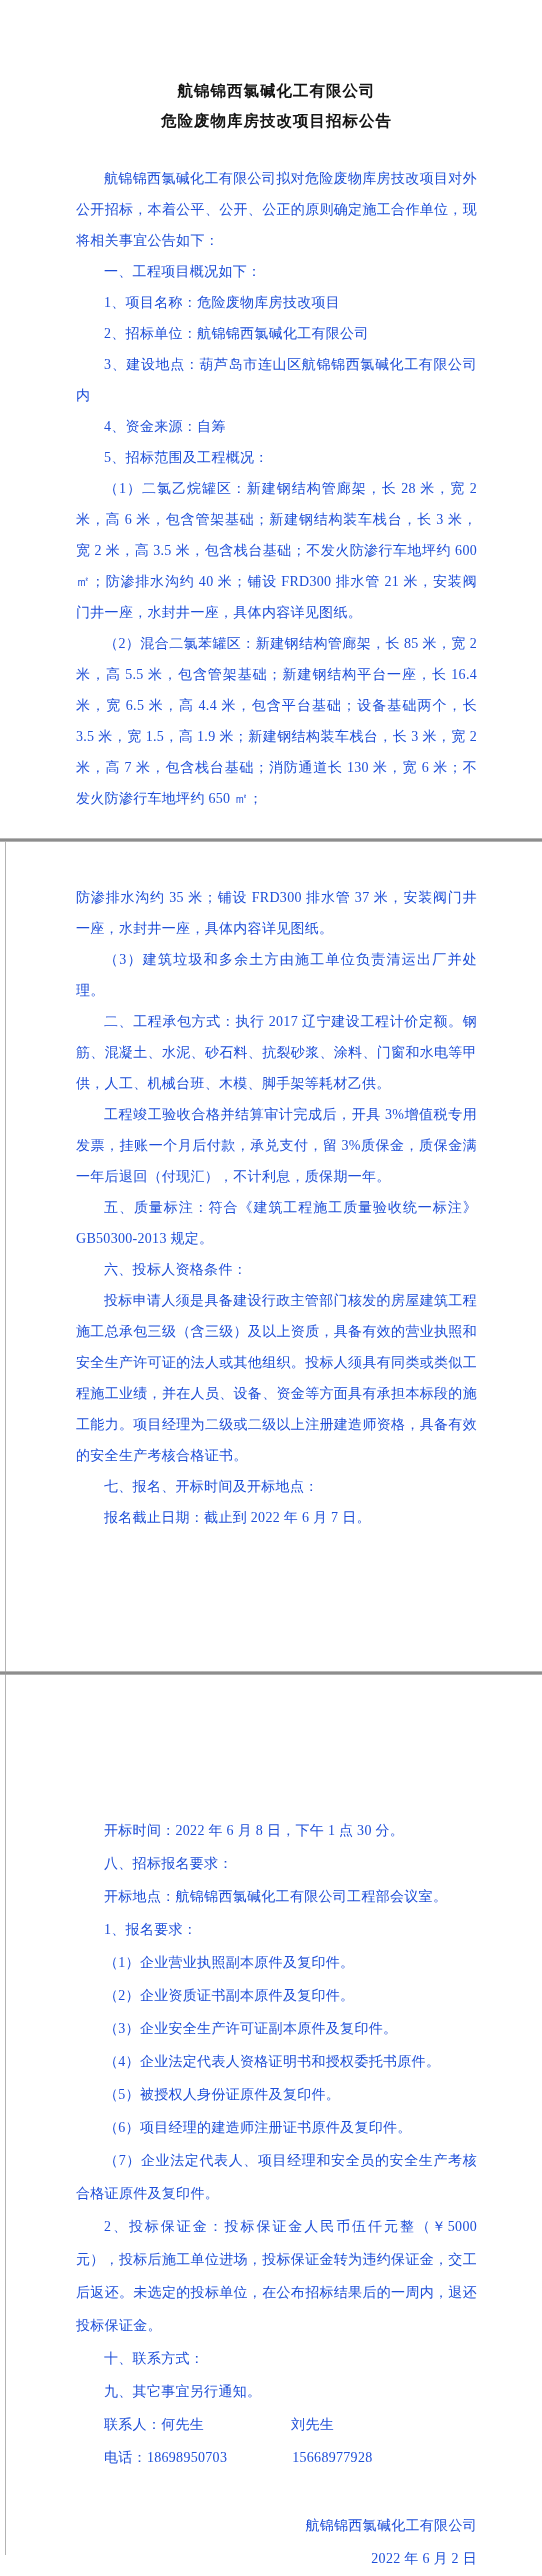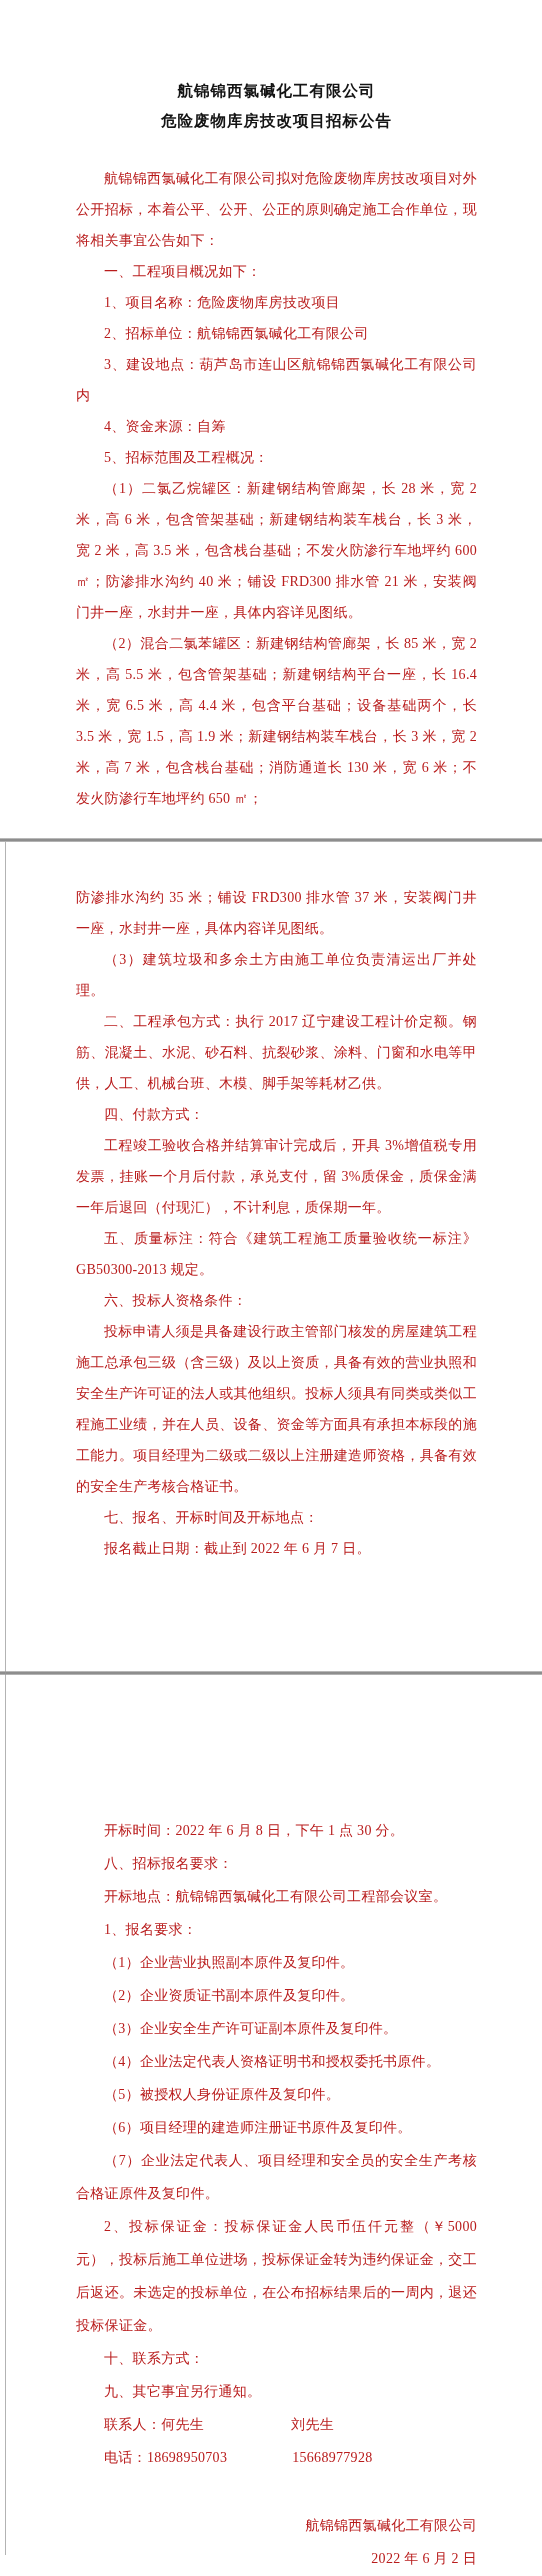--- a/index.html
+++ b/index.html
@@ -22,21 +22,21 @@
     position: absolute; left: 5.2px; top: 842px;
     width: 1.3px; height: 1713px; background: #9a9a9a; opacity: 0.75;
   }
   .title-block { text-align: center; margin-bottom: 27px; }
   .title-line {
     font-size: 15.5px; font-weight: bold; line-height: 30px;
     letter-spacing: 1px; color: #141414;
   }
   p.para {
     margin: 0; font-size: 14px; line-height: 31px;
-    text-align: justify; letter-spacing: 0.3px; color: #b91c1c;
+    text-align: justify; letter-spacing: 0.3px; color: #1d4ed8;
   }
   #page-3 p.para { line-height: 33px; }
   .indent { text-indent: 28px; }
   .col2-person { display: inline-block; margin-left: 59px; }
   .col2-phone  { display: inline-block; margin-left: 37px; }
   .signature { margin-top: 35px; }
   .signature p.para { text-align: right; text-indent: 0; }
 </style>
 </head>
 <body>
@@ -58,21 +58,20 @@
     <p class="para indent">（1）二氯乙烷罐区：新建钢结构管廊架，长 28 米，宽 2 米，高 6 米，包含管架基础；新建钢结构装车栈台，长 3 米，宽 2 米，高 3.5 米，包含栈台基础；不发火防渗行车地坪约 600 ㎡；防渗排水沟约 40 米；铺设 FRD300 排水管 21 米，安装阀门井一座，水封井一座，具体内容详见图纸。</p>
     <p class="para indent">（2）混合二氯苯罐区：新建钢结构管廊架，长 85 米，宽 2 米，高 5.5 米，包含管架基础；新建钢结构平台一座，长 16.4 米，宽 6.5 米，高 4.4 米，包含平台基础；设备基础两个，长 3.5 米，宽 1.5，高 1.9 米；新建钢结构装车栈台，长 3 米，宽 2 米，高 7 米，包含栈台基础；消防通道长 130 米，宽 6 米；不发火防渗行车地坪约 650 ㎡；</p>
   </div>
 
   <div class="separator"></div>
 
   <div class="page" id="page-2">
     <p class="para">防渗排水沟约 35 米；铺设 FRD300 排水管 37 米，安装阀门井一座，水封井一座，具体内容详见图纸。</p>
     <p class="para indent">（3）建筑垃圾和多余土方由施工单位负责清运出厂并处理。</p>
     <p class="para indent">二、工程承包方式：执行 2017 辽宁建设工程计价定额。钢筋、混凝土、水泥、砂石料、抗裂砂浆、涂料、门窗和水电等甲供，人工、机械台班、木模、脚手架等耗材乙供。</p>
-    <p class="para indent">四、付款方式：</p>
     <p class="para indent">工程竣工验收合格并结算审计完成后，开具 3%增值税专用发票，挂账一个月后付款，承兑支付，留 3%质保金，质保金满一年后退回（付现汇），不计利息，质保期一年。</p>
     <p class="para indent">五、质量标注：符合《建筑工程施工质量验收统一标注》GB50300-2013 规定。</p>
     <p class="para indent">六、投标人资格条件：</p>
     <p class="para indent">投标申请人须是具备建设行政主管部门核发的房屋建筑工程施工总承包三级（含三级）及以上资质，具备有效的营业执照和安全生产许可证的法人或其他组织。投标人须具有同类或类似工程施工业绩，并在人员、设备、资金等方面具有承担本标段的施工能力。项目经理为二级或二级以上注册建造师资格，具备有效的安全生产考核合格证书。</p>
     <p class="para indent">七、报名、开标时间及开标地点：</p>
     <p class="para indent">报名截止日期：截止到 2022 年 6 月 7 日。</p>
   </div>
 
   <div class="separator"></div>
 

